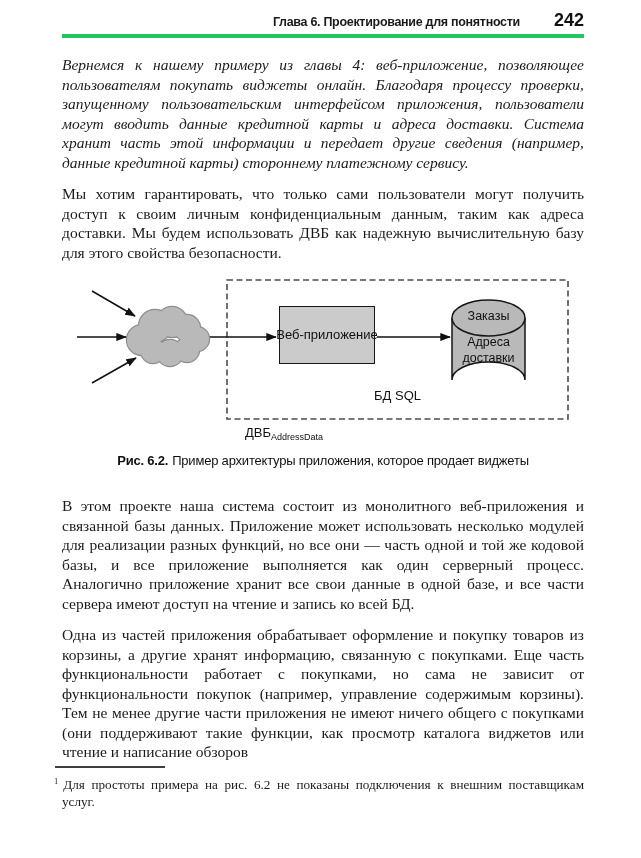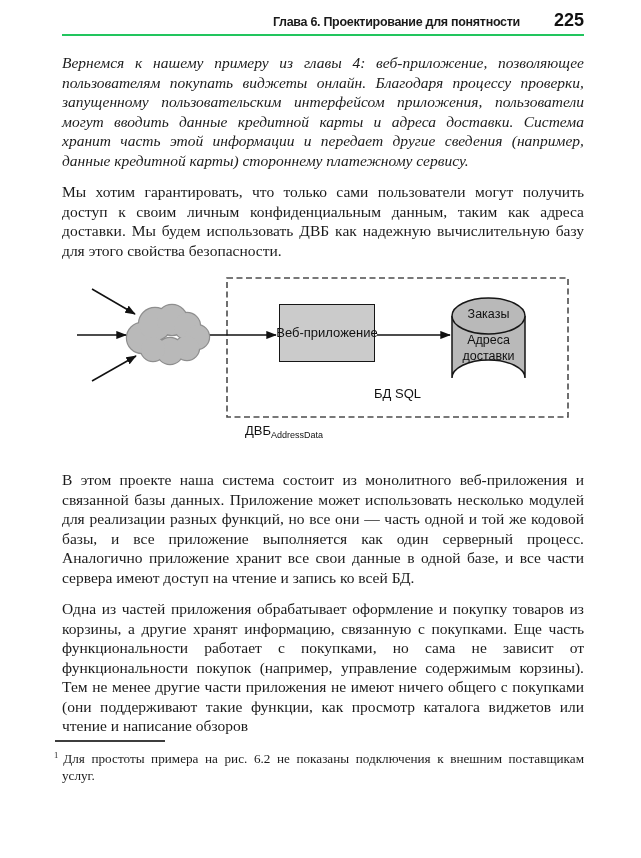--- a/index.html
+++ b/index.html
@@ -8,21 +8,21 @@
     width:641px; height:858px; overflow:hidden;
     font-family:"Liberation Serif", serif;
     color:#1c1c1c;
   }
   .page { padding:0 57px 0 62px; }
 
   
   .running-head {
     display:flex; justify-content:flex-end; align-items:baseline;
     padding-top:10px; padding-bottom:3px;
-    border-bottom:2px solid #22c55e;
+    border-bottom:4px solid #22c55e;
     font-family:"Liberation Sans", sans-serif;
   }
   .running-head .chapter {
     font-size:12.5px; font-weight:700; letter-spacing:-0.3px; color:#1a1a1a;
   }
   .running-head .pagenum {
     font-size:18px; font-weight:700; margin-left:34px; color:#111;
   }
 
   
@@ -70,21 +70,21 @@
   }
   .fn-body sup { font-size:8.5px; vertical-align:5px; margin-left:-8px; margin-right:5px; }
 </style>
 </head>
 <body>
 
 <div class="page">
 
   <div class="running-head">
     <span class="chapter">Глава 6. Проектирование для понятности</span>
-    <span class="pagenum">225</span>
+    <span class="pagenum">242</span>
   </div>
 
   <p class="body first">Вернемся к нашему примеру из главы 4: веб-приложение, позволяющее пользователям покупать виджеты онлайн. Благодаря процессу проверки, запущенному пользовательским интерфейсом приложения, пользователи могут вводить данные кредитной карты и адреса доставки. Система хранит часть этой информации и передает другие сведения (например, данные кредитной карты) стороннему платежному сервису.</p>
 
   <p class="body">Мы хотим гарантировать, что только сами пользователи могут получить доступ к своим личным конфиденциальным данным, таким как адреса доставки. Мы будем использовать ДВБ как надежную вычислительную базу для этого свойства безопасности.</p>
 
 
   <div class="diagram">
     <svg width="522" height="168" viewBox="0 0 522 168">
       <defs>
@@ -133,20 +133,23 @@
     <div class="webapp-box">
       <span>Веб-</span>
       <span>приложение</span>
     </div>
     <div class="dlabel db-top">Заказы</div>
     <div class="dlabel sql-label">БД SQL</div>
     <div class="dlabel db-body">Адреса доставки</div>
     <div class="dlabel tcb-label"><span>ДВБ</span><sub>AddressData</sub></div>
   </div>
 
+  <div class="fig-caption">
+    <b>Рис. 6.2.</b><span>Пример архитектуры приложения, которое продает виджеты</span>
+  </div>
 
   <p class="body after-figure">В этом проекте наша система состоит из монолитного веб-приложения и связанной базы данных. Приложение может использовать несколько модулей для реализации разных функций, но все они — часть одной и той же кодовой базы, и все приложение выполняется как один серверный процесс. Аналогично приложение хранит все свои данные в одной базе, и все части сервера имеют доступ на чтение и запись ко всей БД.</p>
 
   <p class="body">Одна из частей приложения обрабатывает оформление и покупку товаров из корзины, а другие хранят информацию, связанную с покупками. Еще часть функциональности работает с покупками, но сама не зависит от функциональности покупок (например, управление содержимым корзины). Тем не менее другие части приложения не имеют ничего общего с покупками (они поддерживают такие функции, как просмотр каталога виджетов или чтение и написание обзоров</p>
 
   <div class="footnote">
     <div class="fn-rule"></div>
     <div class="fn-body"><sup>1</sup><span>Для простоты примера на рис. 6.2 не показаны подключения к внешним поставщикам услуг.</span></div>
   </div>
 

